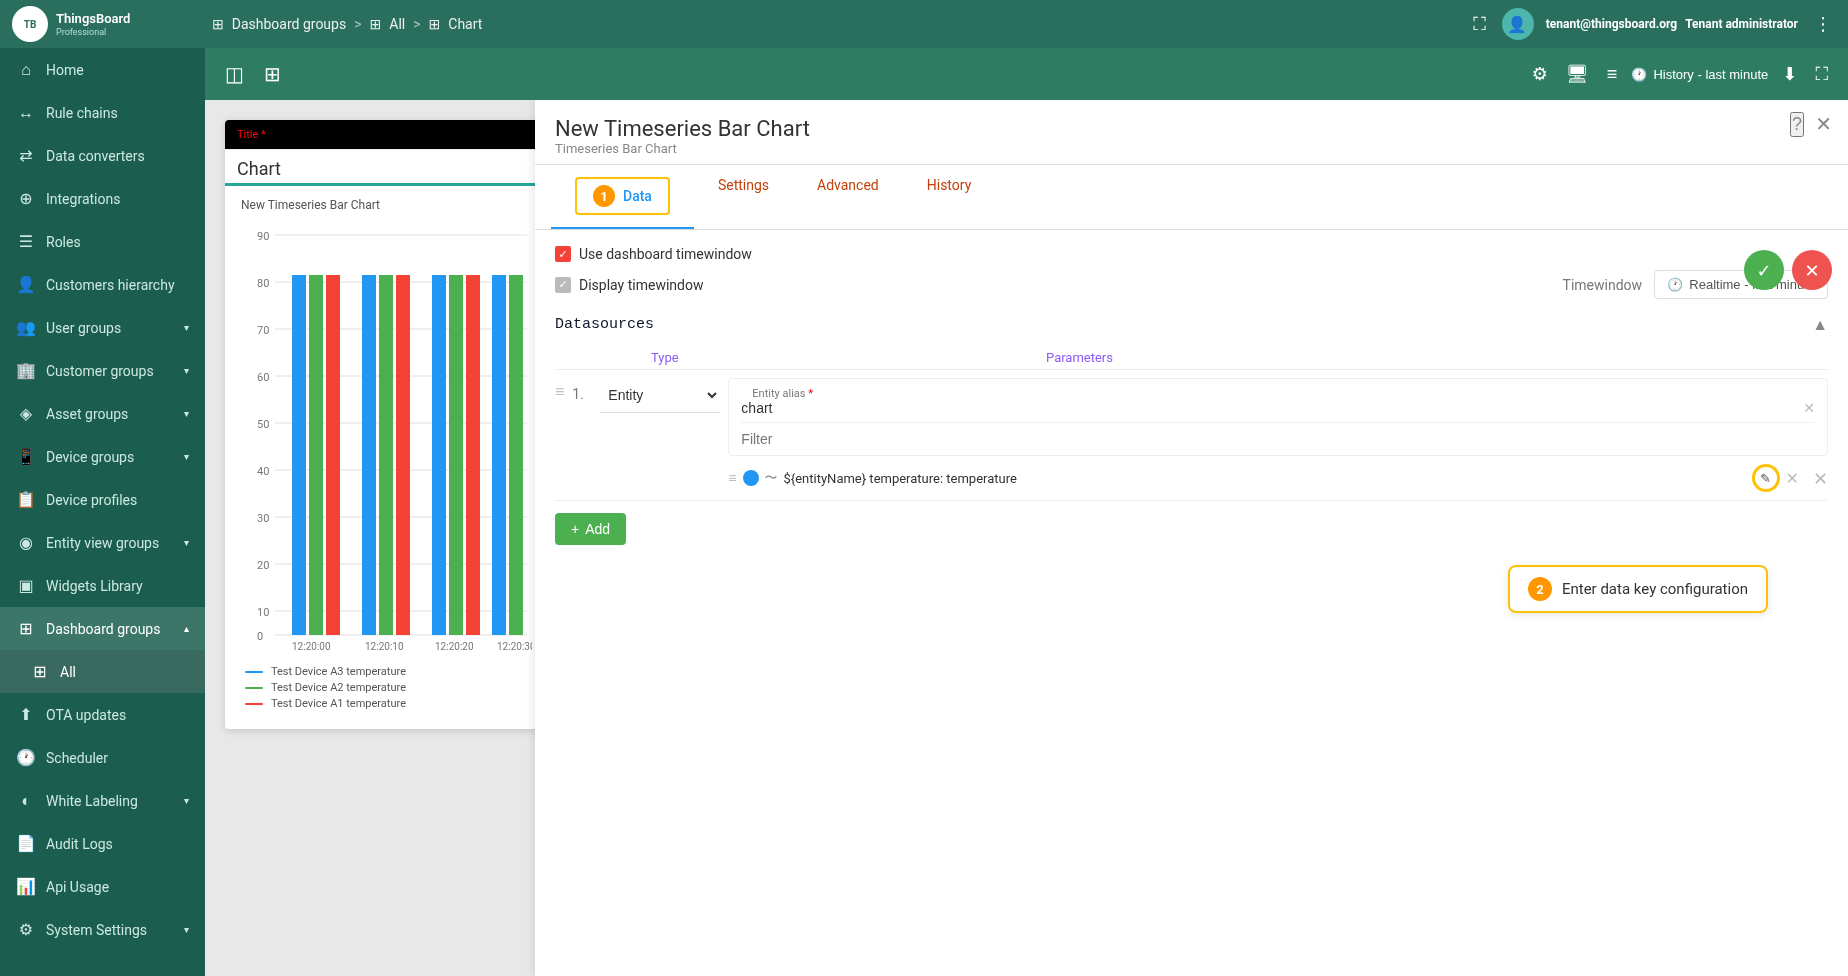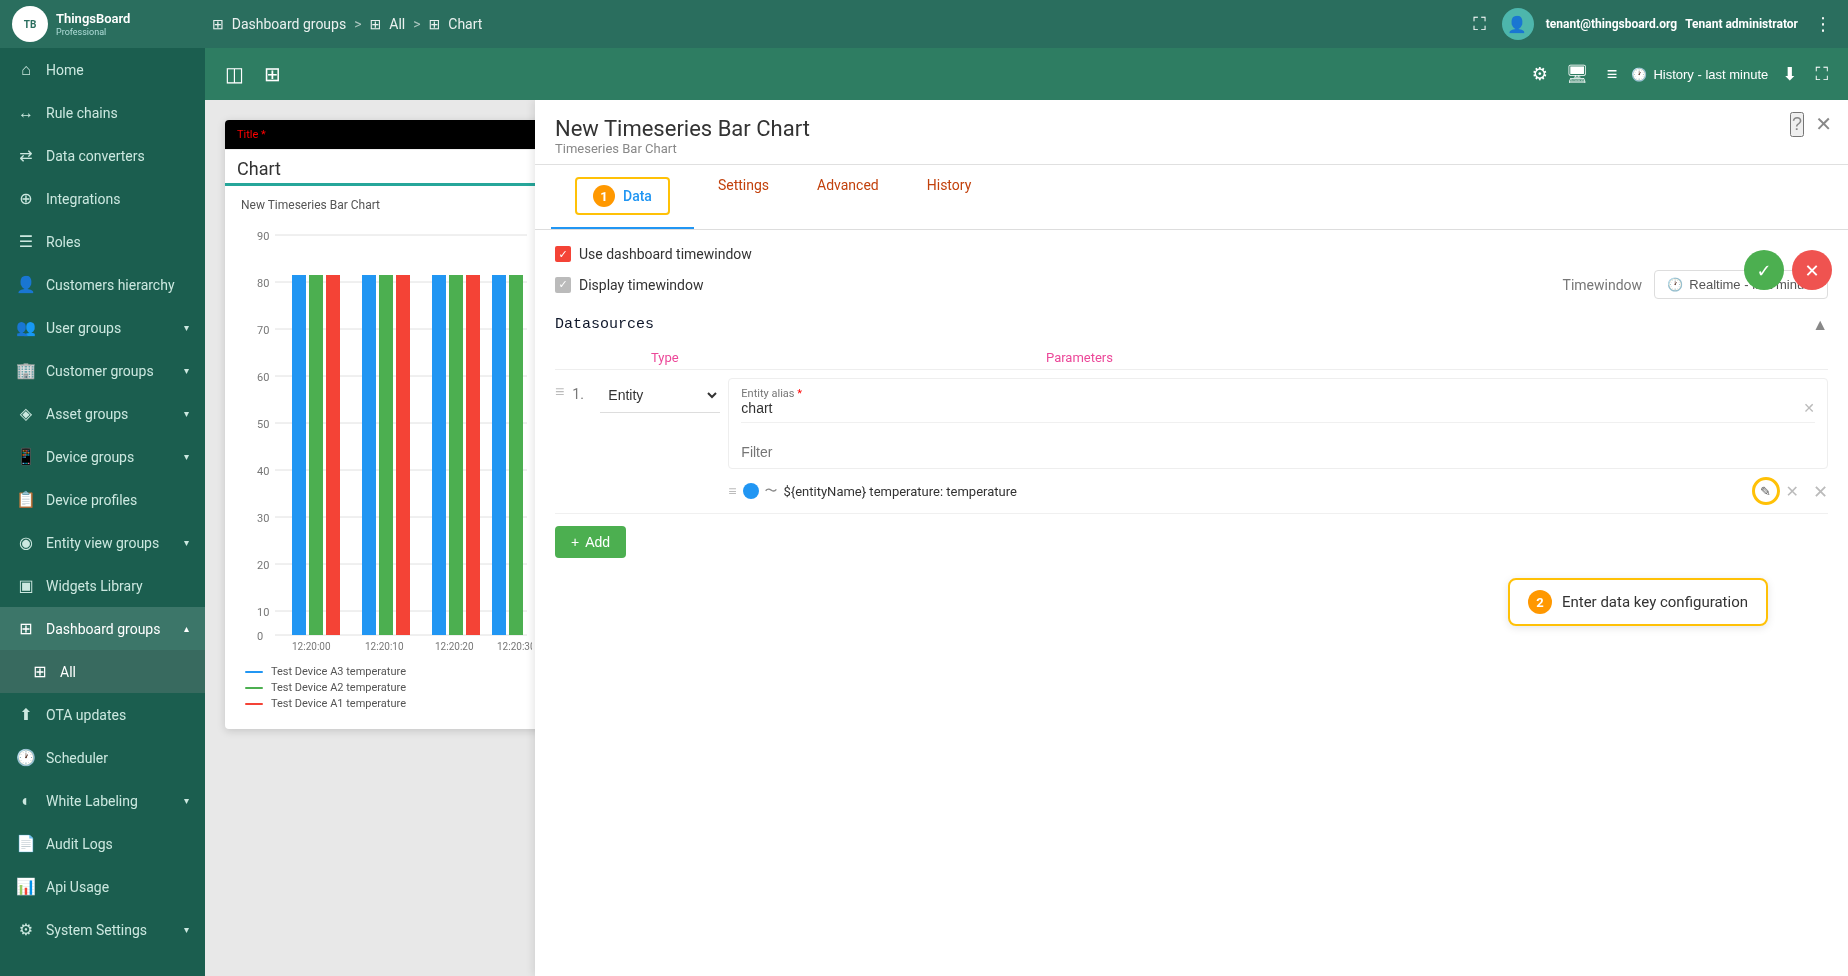--- a/index.html
+++ b/index.html
@@ -365,21 +365,21 @@
       font-size: 16px;
     }
 
     
     .ds-table-header {
       display: grid;
       grid-template-columns: 80px 1fr 2fr;
       gap: 8px;
       padding: 4px 8px;
       font-size: 13px;
-      color: #ec4899;
+      color: #8b5cf6;
       border-bottom: 1px solid #eee;
     }
     .ds-row {
       display: flex;
       align-items: flex-start;
       gap: 8px;
       padding: 8px 0;
       border-bottom: 1px solid #f0f0f0;
       position: relative;
     }
@@ -403,41 +403,42 @@
     .alias-area {
       border: 1px solid #eee;
       border-radius: 4px;
       padding: 8px 12px;
       background: white;
       min-width: 220px;
     }
     .alias-label {
       font-size: 11px;
       color: #777;
+      margin-left: 11px;
     }
     .alias-label span { color: red; }
     .alias-input-row {
       display: flex;
       align-items: center;
       gap: 4px;
     }
     .alias-val {
       flex: 1;
       border: none;
       font-size: 14px;
       color: #333;
       outline: none;
     }
     .alias-clear { color: #bbb; cursor: pointer; font-size: 14px; }
 
     
     .filter-row {
       margin-top: 6px;
       border-top: 1px solid #f0f0f0;
-      padding-top: 21px;
+      padding-top: 8px;
     }
     .filter-input {
       border: none;
       font-size: 14px;
       color: #bbb;
       outline: none;
       width: 100%;
     }
     .drag-handle { color: #bbb; font-size: 14px; }
     .color-dot {

